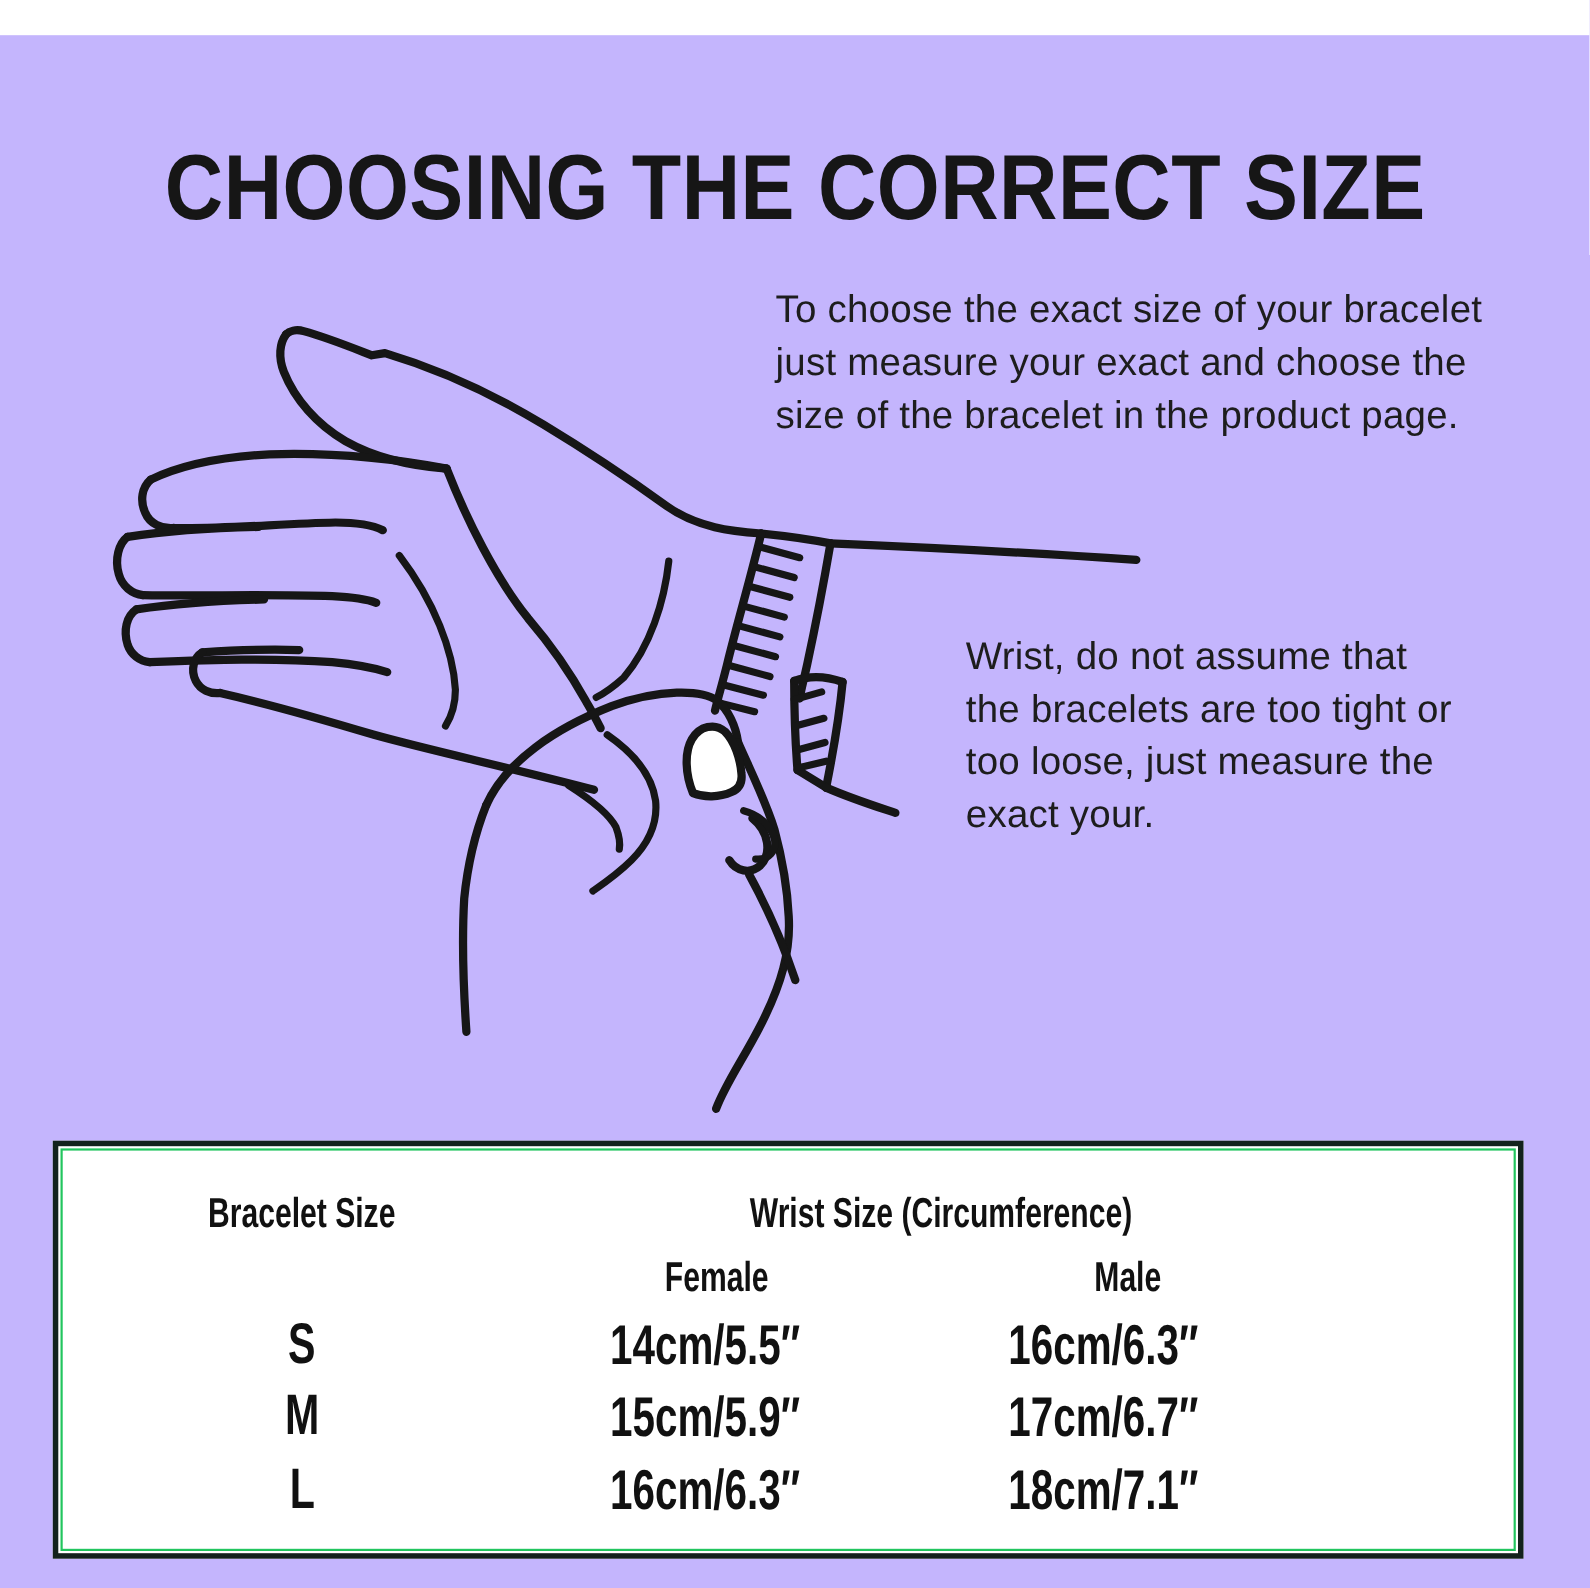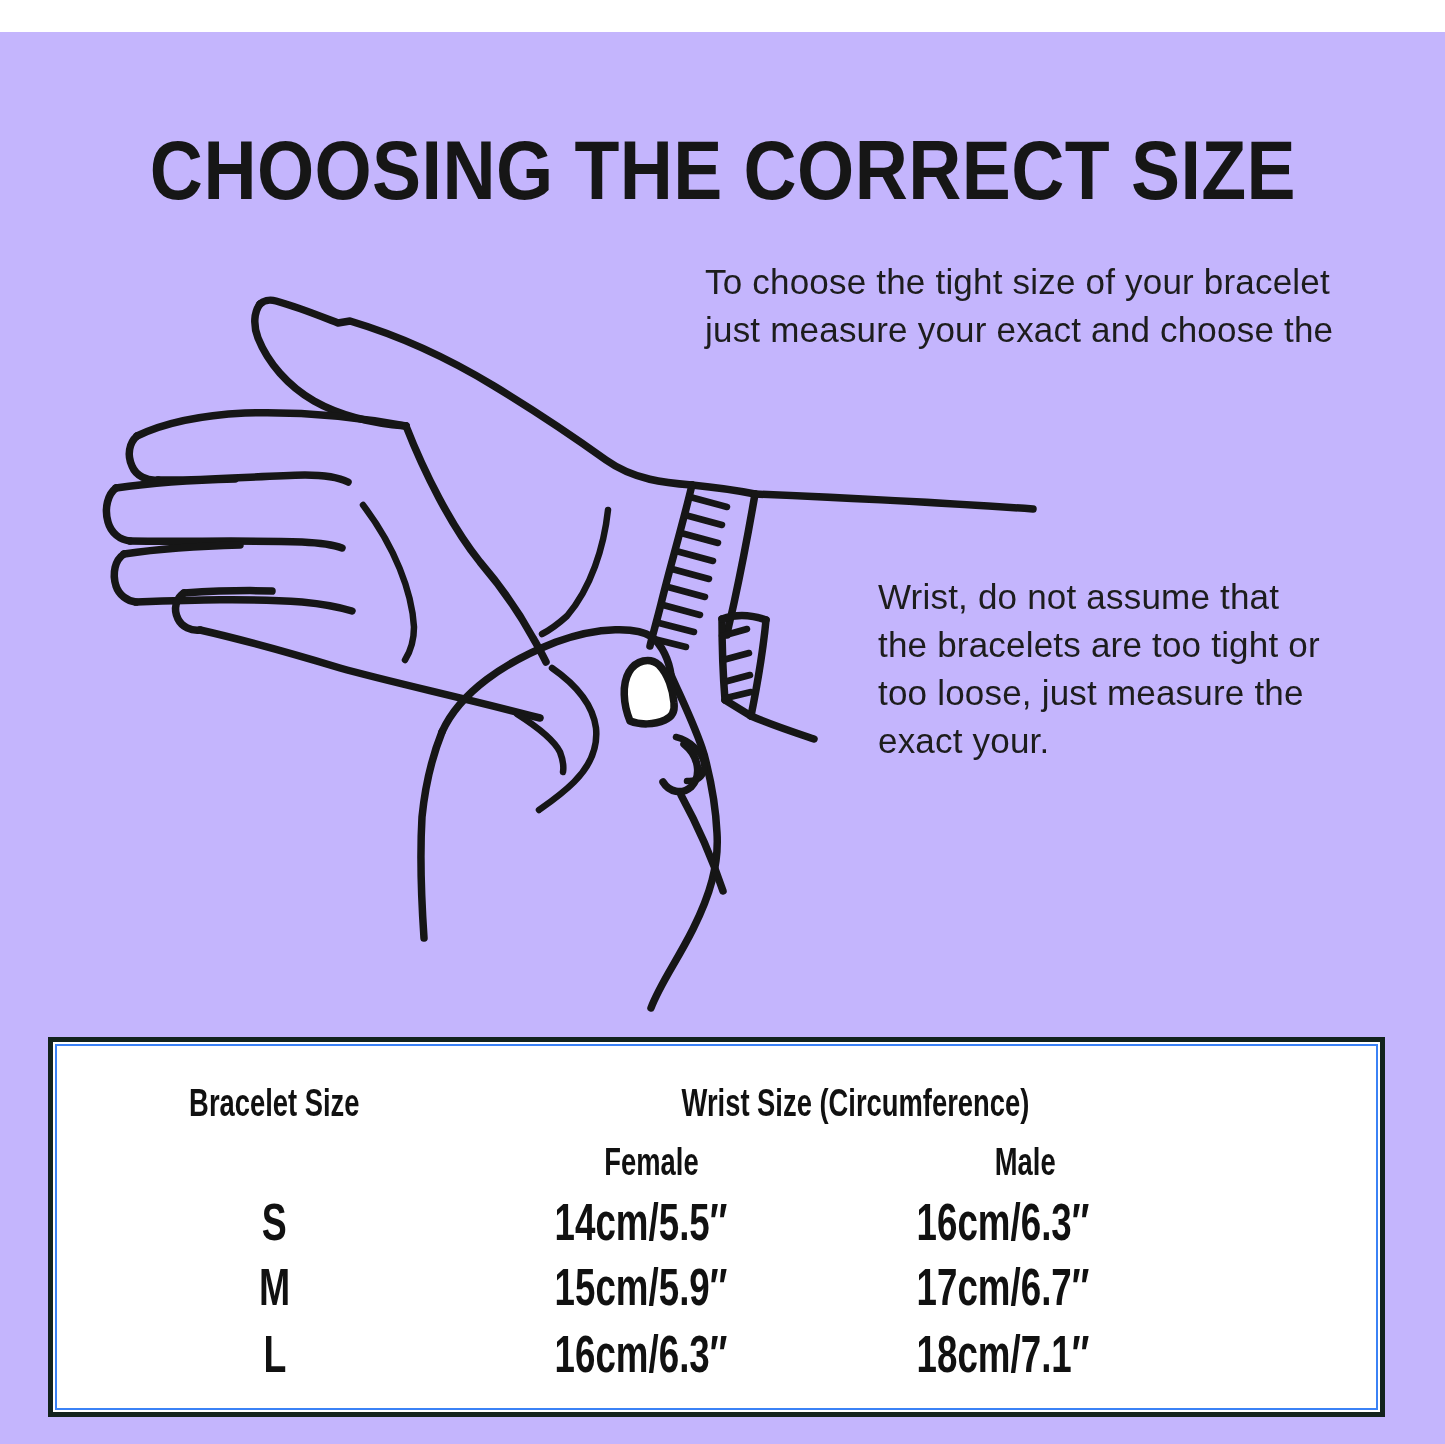--- a/index.html
+++ b/index.html
@@ -38,21 +38,21 @@
   }
   #illustration path.nail { fill:#ffffff; }
   #illustration .thin { stroke-width:6.5; }
 
   
   .size-table {
     position:absolute; left:48px; top:1005px; width:1337px; height:380px;
     border:5px solid #13221d; background:#ffffff;
   }
   .size-table-inner {
-    position:absolute; inset:2px; border:2px solid #3b82f6;
+    position:absolute; inset:2px; border:2px solid #22c55e;
     padding-top:26px;
   }
   .trow { display:grid; grid-template-columns:33% 22.5% 32.5% 12%; align-items:center; }
   .trow-header   { height:62px; }
   .trow-sub      { height:56px;gap:11px; }
   .trow-s        { height:64px; }
   .trow-m        { height:66px; }
   .trow-l        { height:68px; }
   .tcell { display:flex; justify-content:center; align-items:center; color:#111111; }
   .tcell.span2 { grid-column:2 / 4; }
@@ -129,22 +129,23 @@
       <path d="M 442,700 C 432,725 425,755 422,785 C 420,820 421,862 424,906"></path>
       <path class="thin" d="M 552,636 C 578,654 593,674 596,696 C 598,716 590,734 574,750 C 562,762 549,771 539,778"></path>
       <path class="thin" d="M 517,682 C 539,696 554,708 560,720 C 563,728 564,734 563,740"></path>
       <path class="nail" d="M 630,689 C 623,672 622,652 629,640 C 636,628 650,625 659,633 C 668,642 673,658 674,671 C 675,679 672,685 665,688 C 654,693 640,693 630,689 Z"></path>
       <path class="thin" d="M 676,705 C 691,709 701,719 704,731 C 706,742 699,750 687,749"></path>
       <path d="M 681,763 C 699,796 713,829 723,859"></path>
     </g>
   </svg>
 
   <div class="para" id="intro-para">
-    <div class="pline">To choose the tight size of your bracelet</div>
+    <div class="pline">To choose the exact size of your bracelet</div>
     <div class="pline">just measure your exact and choose the</div>
+    <div class="pline">size of the bracelet in the product page.</div>
   </div>
 
   <div class="para" id="note-para">
     <div class="pline">Wrist, do not assume that</div>
     <div class="pline">the bracelets are too tight or</div>
     <div class="pline">too loose, just measure the</div>
     <div class="pline">exact your.</div>
   </div>
 
   <div class="size-table">

